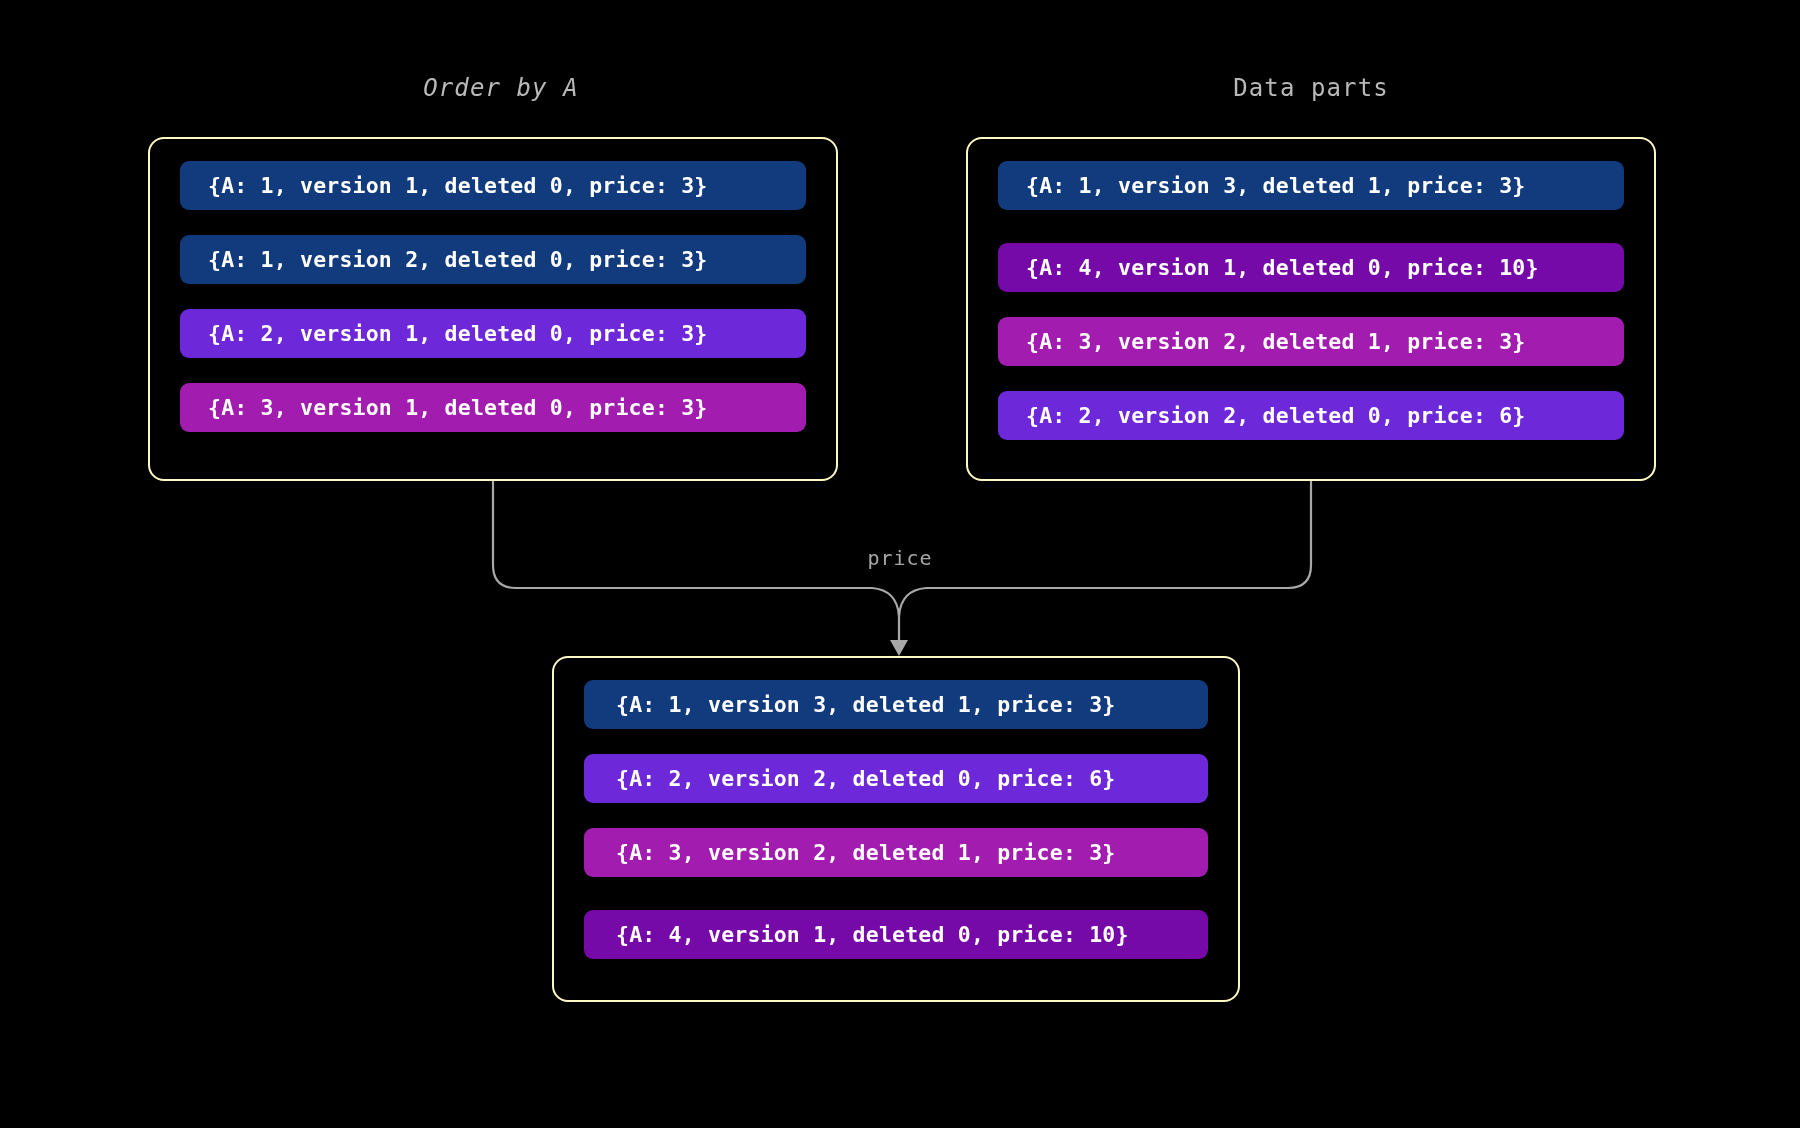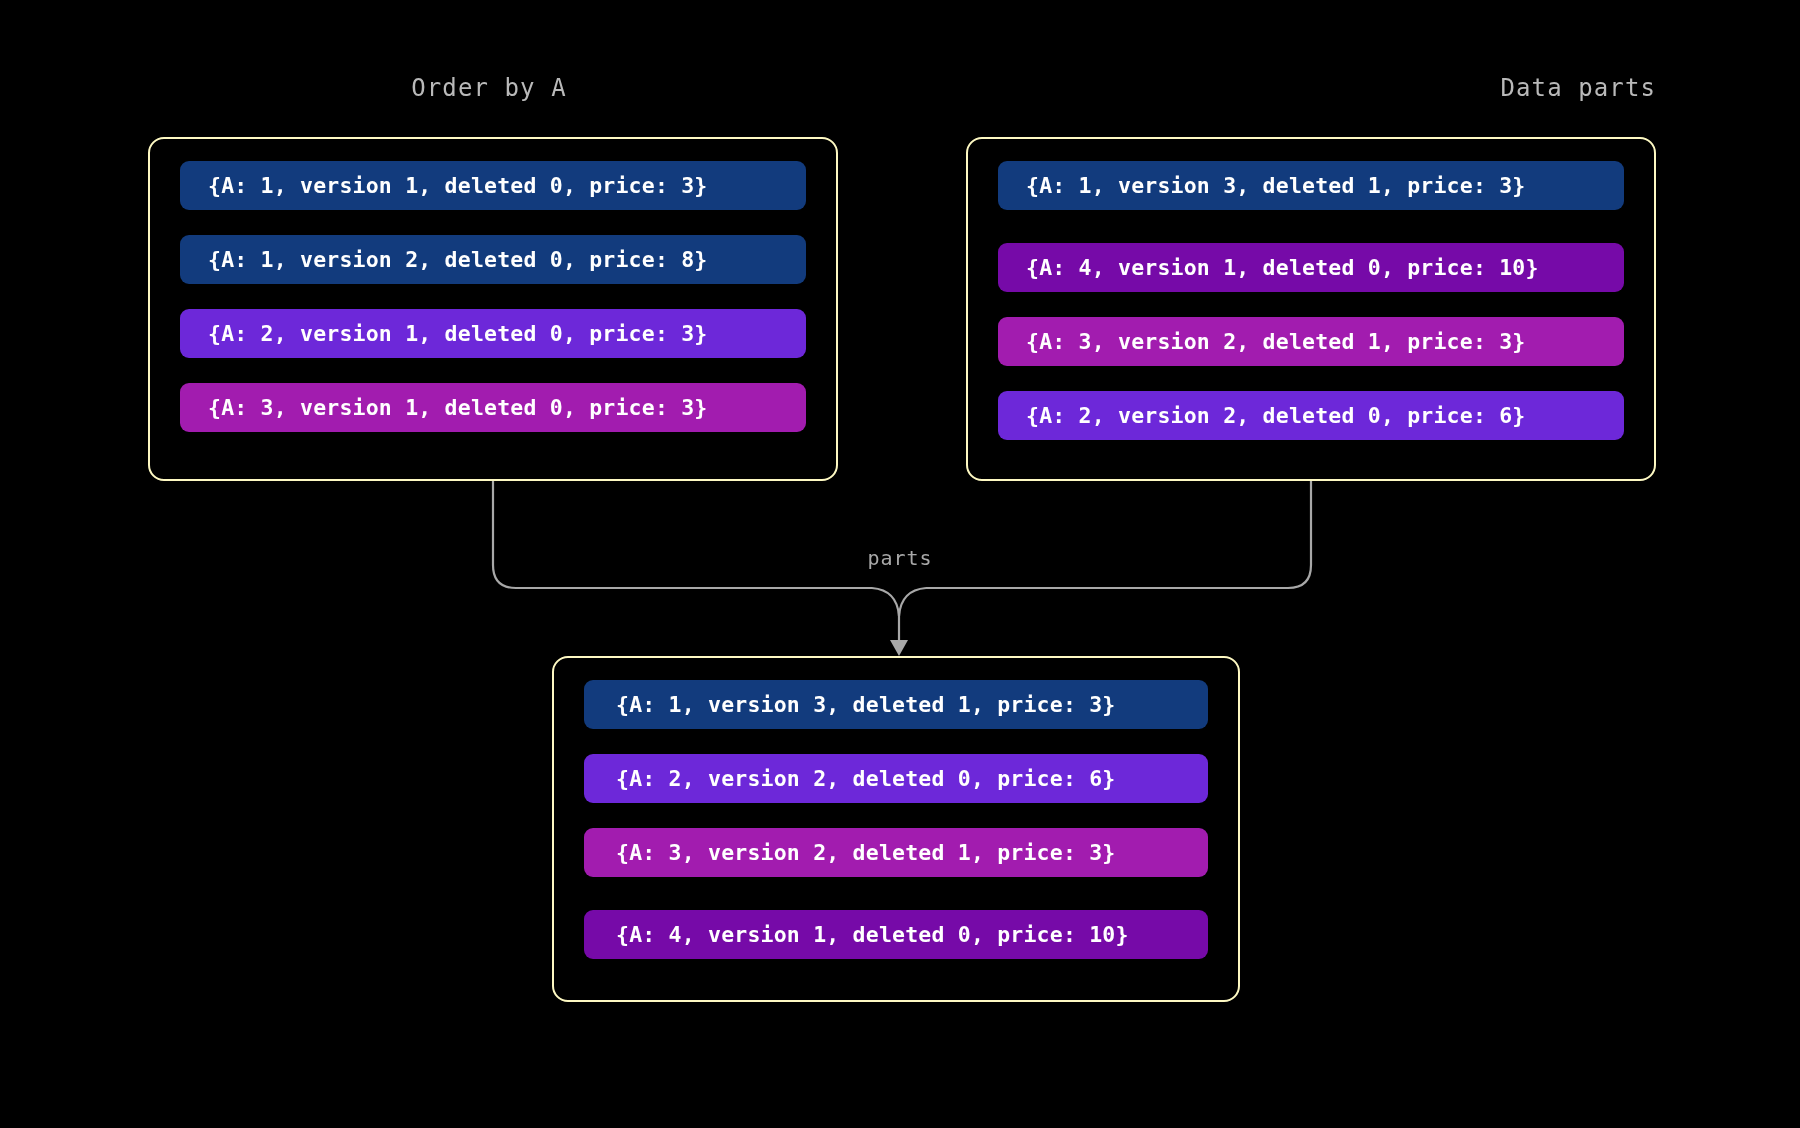--- a/index.html
+++ b/index.html
@@ -36,22 +36,22 @@
   
   .panel-title {
     position: absolute;
     color: #b9b9b9;
     font-size: 24px;
     letter-spacing: 1.1px;
     white-space: nowrap;
     text-align: center;
     z-index: 3;
   }
-  #title-order-by   { left: 144px; top: 74px; width: 690px; }
-  #title-data-parts { left: 966px; top: 74px; width: 690px; text-align: right; }
+  #title-order-by   { left: 156px; top: 74px; width: 690px; font-style: italic; }
+  #title-data-parts { left: 966px; top: 74px; width: 690px; }
 
   
   .panel {
     position: absolute;
     box-sizing: border-box;
     border: 2px solid #fef9c3;
     border-radius: 16px;
     background: #000000;
     z-index: 2;
     padding: 22px 30px 22px 30px;
@@ -117,33 +117,33 @@
 
     <path d="M 890 640 L 908 640 L 899 656 Z" fill="#a8a8a8"></path>
   </svg>
 
   <div id="title-order-by" class="panel-title">Order by A</div>
 
   <div id="title-data-parts" class="panel-title">Data parts</div>
 
   <div id="panel-order-by" class="panel">
     <div class="row blue">{A: 1, version 1, deleted 0, price: 3}</div>
-    <div class="row blue">{A: 1, version 2, deleted 0, price: 8}</div>
+    <div class="row blue">{A: 1, version 2, deleted 0, price: 3}</div>
     <div class="row green">{A: 2, version 1, deleted 0, price: 3}</div>
     <div class="row red">{A: 3, version 1, deleted 0, price: 3}</div>
   </div>
 
   <div id="panel-data-parts" class="panel">
     <div class="row blue">{A: 1, version 3, deleted 1, price: 3}</div>
     <div class="row purple">{A: 4, version 1, deleted 0, price: 10}</div>
     <div class="row red">{A: 3, version 2, deleted 1, price: 3}</div>
     <div class="row green">{A: 2, version 2, deleted 0, price: 6}</div>
   </div>
 
-  <div id="merge-label">parts</div>
+  <div id="merge-label">price</div>
 
   <div id="panel-merged" class="panel">
     <div class="row blue">{A: 1, version 3, deleted 1, price: 3}</div>
     <div class="row green">{A: 2, version 2, deleted 0, price: 6}</div>
     <div class="row red">{A: 3, version 2, deleted 1, price: 3}</div>
     <div class="row purple">{A: 4, version 1, deleted 0, price: 10}</div>
   </div>
 
 </div>
 

